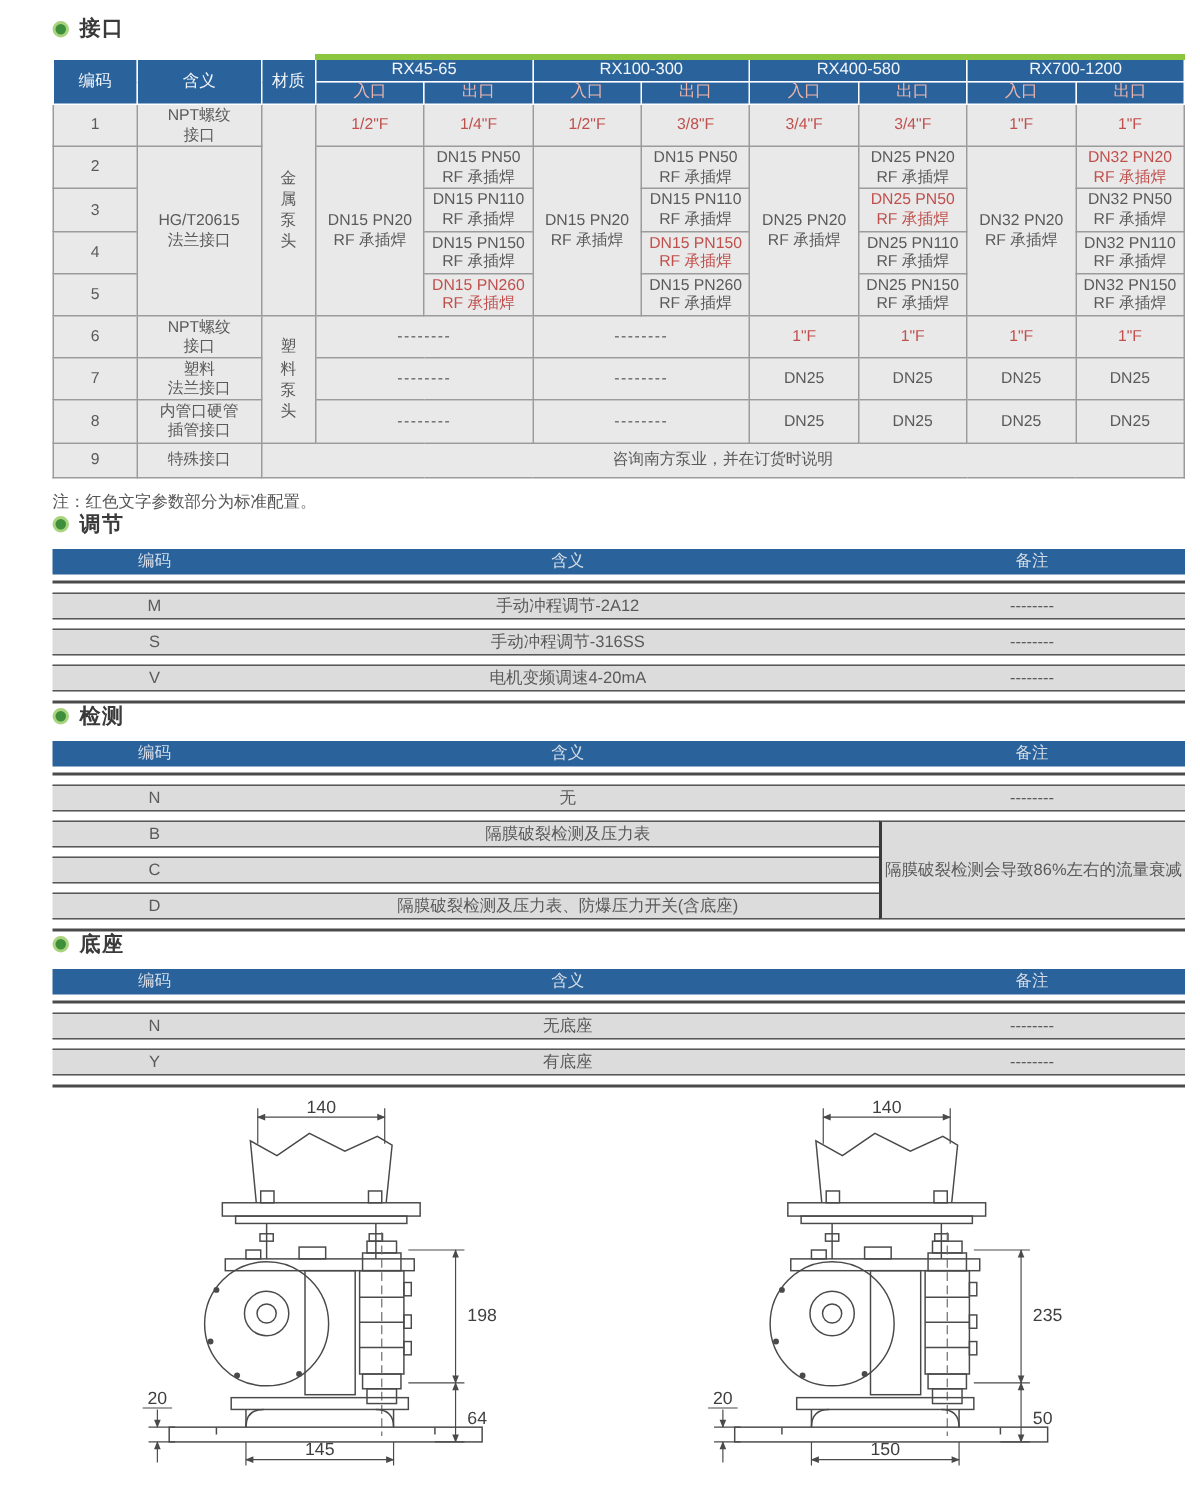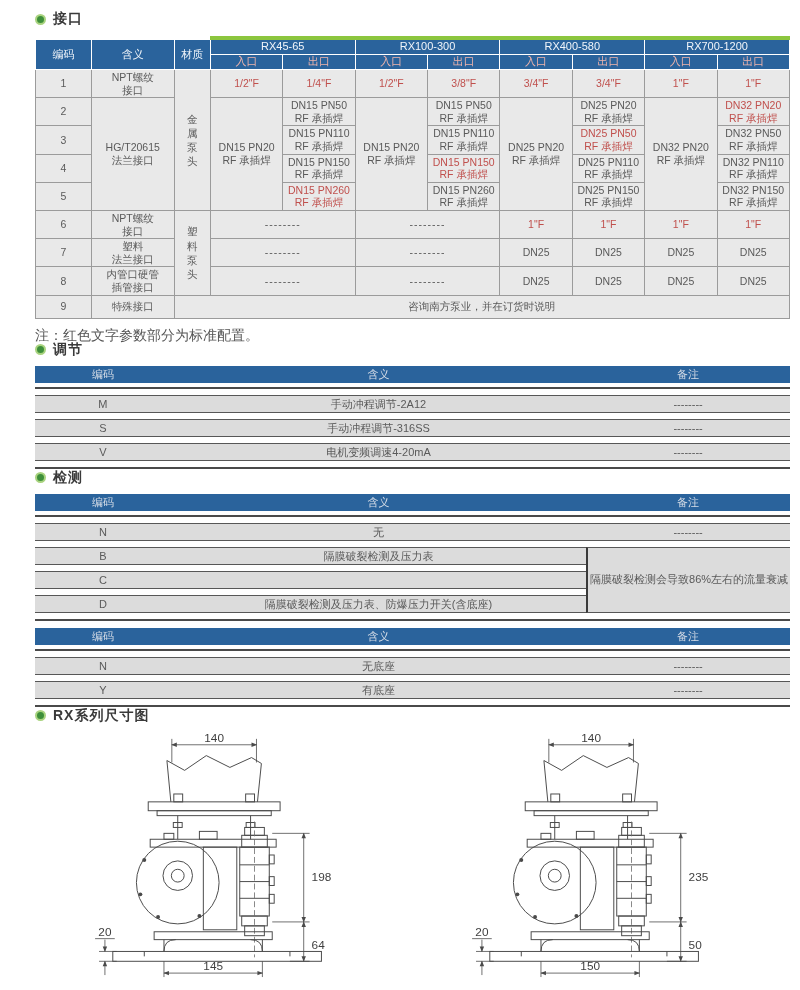--- a/index.html
+++ b/index.html
@@ -13,21 +13,21 @@
   .itable{width:100%;border-collapse:collapse;table-layout:fixed;margin-top:8px;}
   .itable td{border:1px solid #9b9b9b;background:#e9e9e9;color:#5a5a5a;font-size:10.5px;
     text-align:center;vertical-align:middle;padding:1px 2px;white-space:pre-line;line-height:1.2;height:20px;}
   .itable td.blank{border-style:hidden;background:transparent;height:4px;padding:0;}
   .itable td.green{border-style:hidden;background:#8cc63e;height:4px;padding:0;}
   .itable td.hblue{background:#2a639c;color:#f1f5fa;border:1px solid #fff;height:14px;font-size:11px;padding:0;}
   .itable td.hsub{color:#edb4ac;}
   .itable td.red{color:#c0504d;}
   .itable td.vert{line-height:1.35;padding:0;}
   .itable td.dash{letter-spacing:1px;}
-  .note{font-size:14px;color:#555;margin-top:8px;height:14px;}
+  .note{font-size:11px;color:#555;margin-top:8px;height:14px;}
   
   .stable{margin-top:7px;}
   .shead{display:flex;background:#2a639c;height:17px;line-height:17px;font-size:11px;color:#d6dde7;text-align:center;}
   .c1{width:18%;} .c2{width:55%;} .c3{width:27%;}
   .hrule{height:2px;background:#4a4a4a;margin-top:4px;}
   .hrule.bot{margin-top:6px;}
   .srow{display:flex;background:#dcdcdc;border-top:1px solid #575757;border-bottom:1px solid #575757;
     height:16px;line-height:16px;font-size:11px;color:#5a5a5a;text-align:center;margin-top:6px;}
   .sgroup{display:flex;align-items:stretch;margin-top:6px;}
   .gleft{width:73%;}
@@ -278,20 +278,24 @@
           </div>
           <div class="gright">
             <div>隔膜破裂检测会导致</div>
             <div>86%左右的流量衰减</div>
           </div>
         </div>
         <div class="hrule bot"></div>
       </div>
     </div>
 
+  <div class="sec-title gap">
+    <span class="bullet"></span>
+    <h2>底座</h2>
+  </div>
   <div id="base-table-host">
       <div class="stable">
         <div class="shead">
           <span class="c1">编码</span>
           <span class="c2">含义</span>
           <span class="c3">备注</span>
         </div>
         <div class="hrule"></div>
         <div class="srow">
           <span class="c1">N</span>
@@ -300,24 +304,20 @@
         </div>
         <div class="srow">
           <span class="c1">Y</span>
           <span class="c2">有底座</span>
           <span class="c3">--------</span>
         </div>
         <div class="hrule bot"></div>
       </div>
     </div>
 
-  <div class="sec-title gap">
-    <span class="bullet"></span>
-    <h2>RX系列尺寸图</h2>
-  </div>
 
   <div class="drawings">
 
     <div class="figure">
       <svg width="330" height="248" viewBox="0 0 330 252">
         <defs>
           <marker id="aL" viewBox="0 0 10 10" refX="9" refY="5" markerWidth="9" markerHeight="7" orient="auto-start-reverse">
             <path d="M0,1 L10,5 L0,9 z" fill="#4a4a4a"></path>
           </marker>
         </defs>

